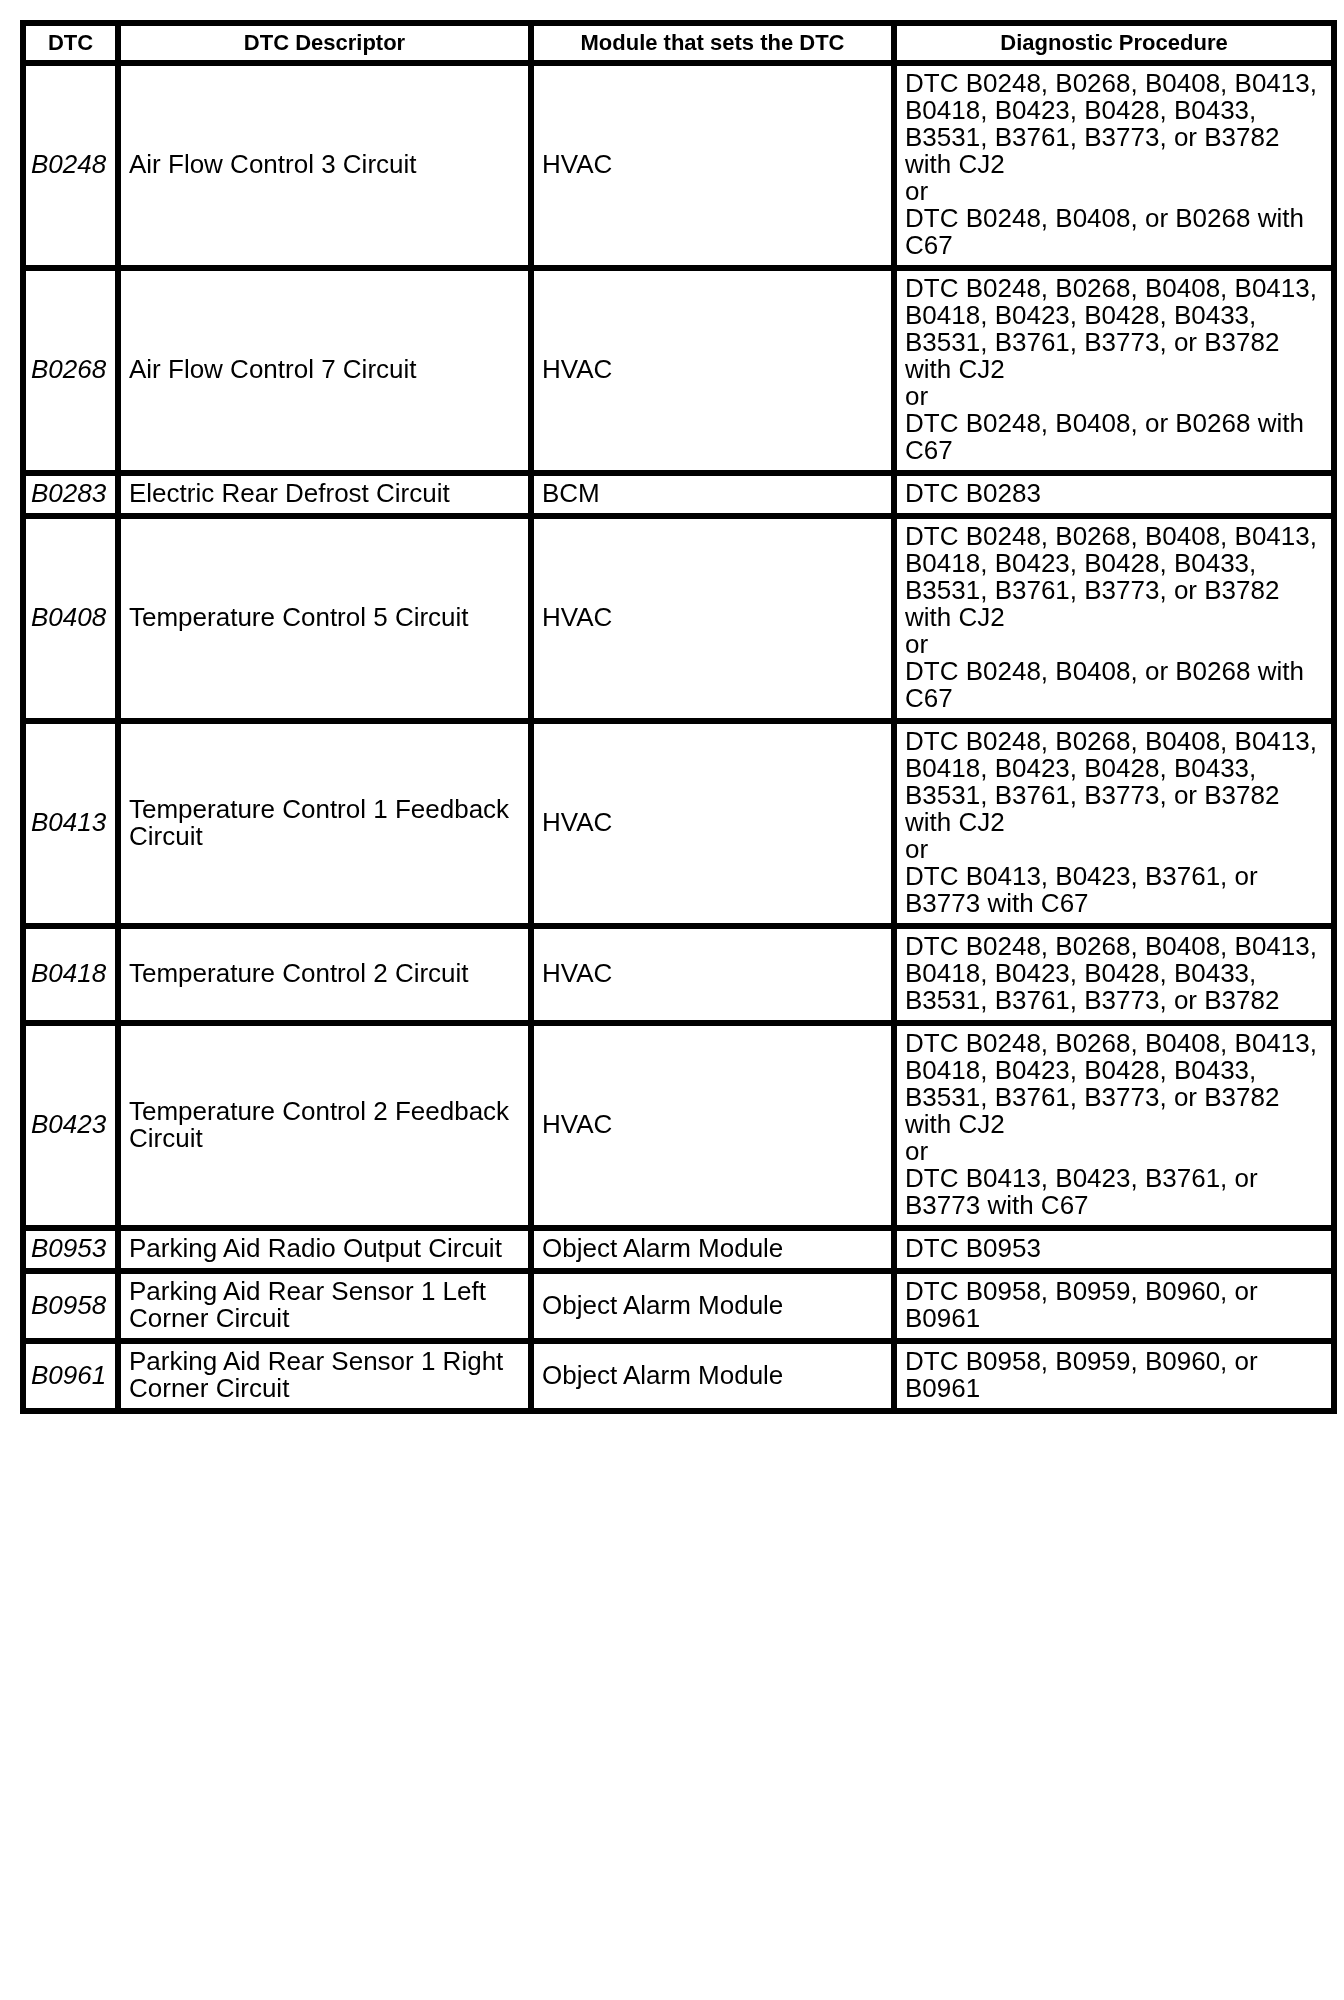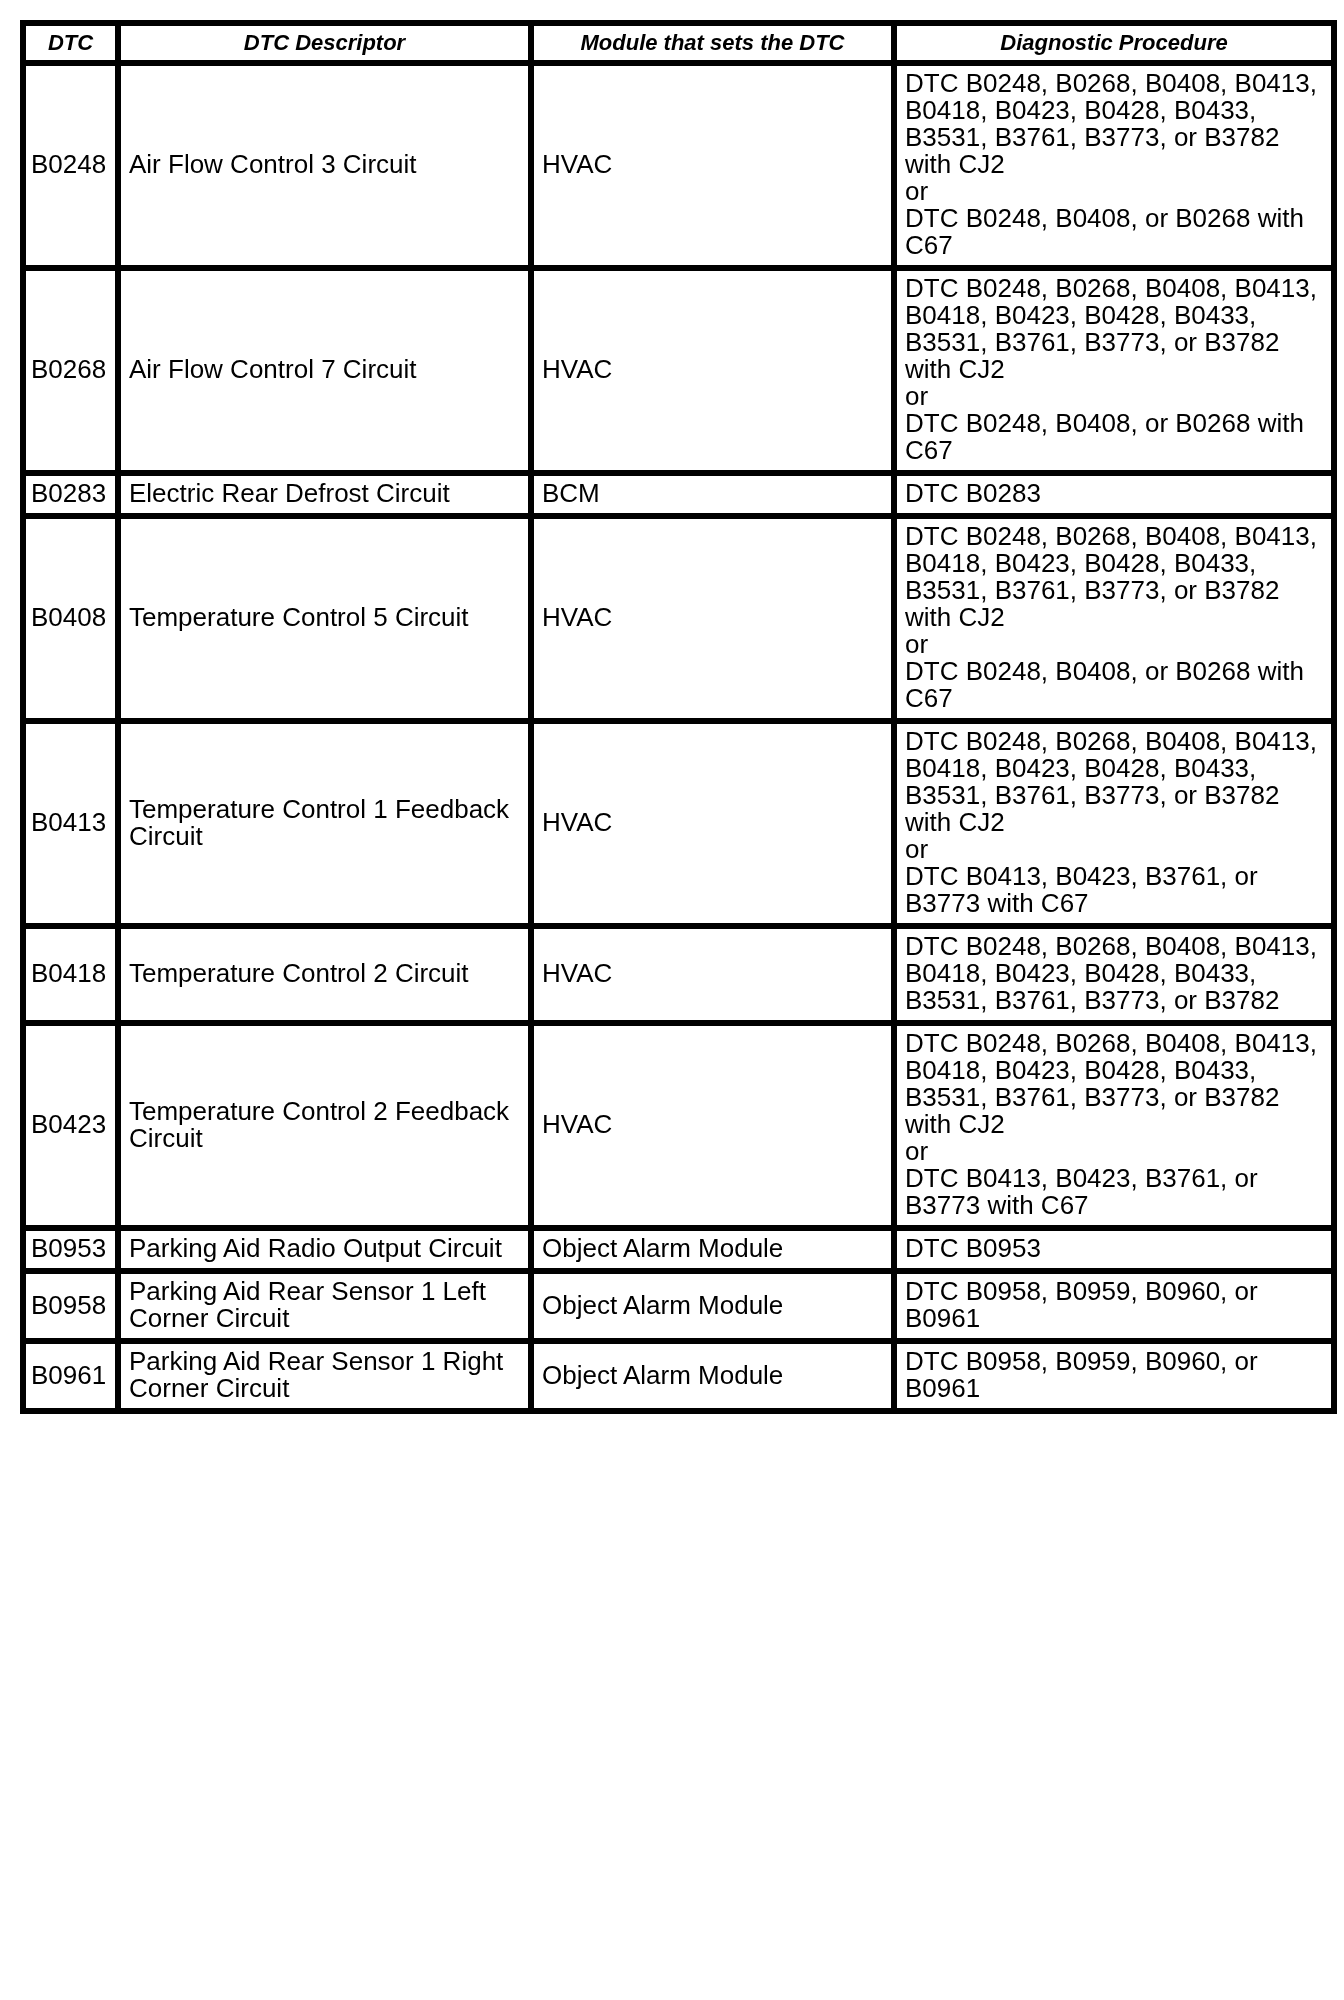--- a/index.html
+++ b/index.html
@@ -31,33 +31,33 @@
     border: 6px solid #000000;
     overflow: hidden;
   }
   .dtc-table th {
     font-size: 22px;
     line-height: 24px;
     font-weight: bold;
     text-align: center;
     padding: 5px 4px;
     white-space: nowrap;
-    font-style: italic;
   }
   .dtc-table td {
     font-size: 26px;
     line-height: 27px;
     font-weight: normal;
     vertical-align: middle;
     padding: 4px 8px 6px 8px;
     word-wrap: break-word;
   }
   td.cell-dtc {
     padding-left: 5px;
     padding-right: 2px;
+    font-style: italic;
   }
   td.cell-descriptor {
     white-space: pre-wrap; 
   }
   td.cell-procedure {
     vertical-align: top;
   }
   .proc-para { margin: 0; }
   .proc-para + .proc-para { }
 </style>

